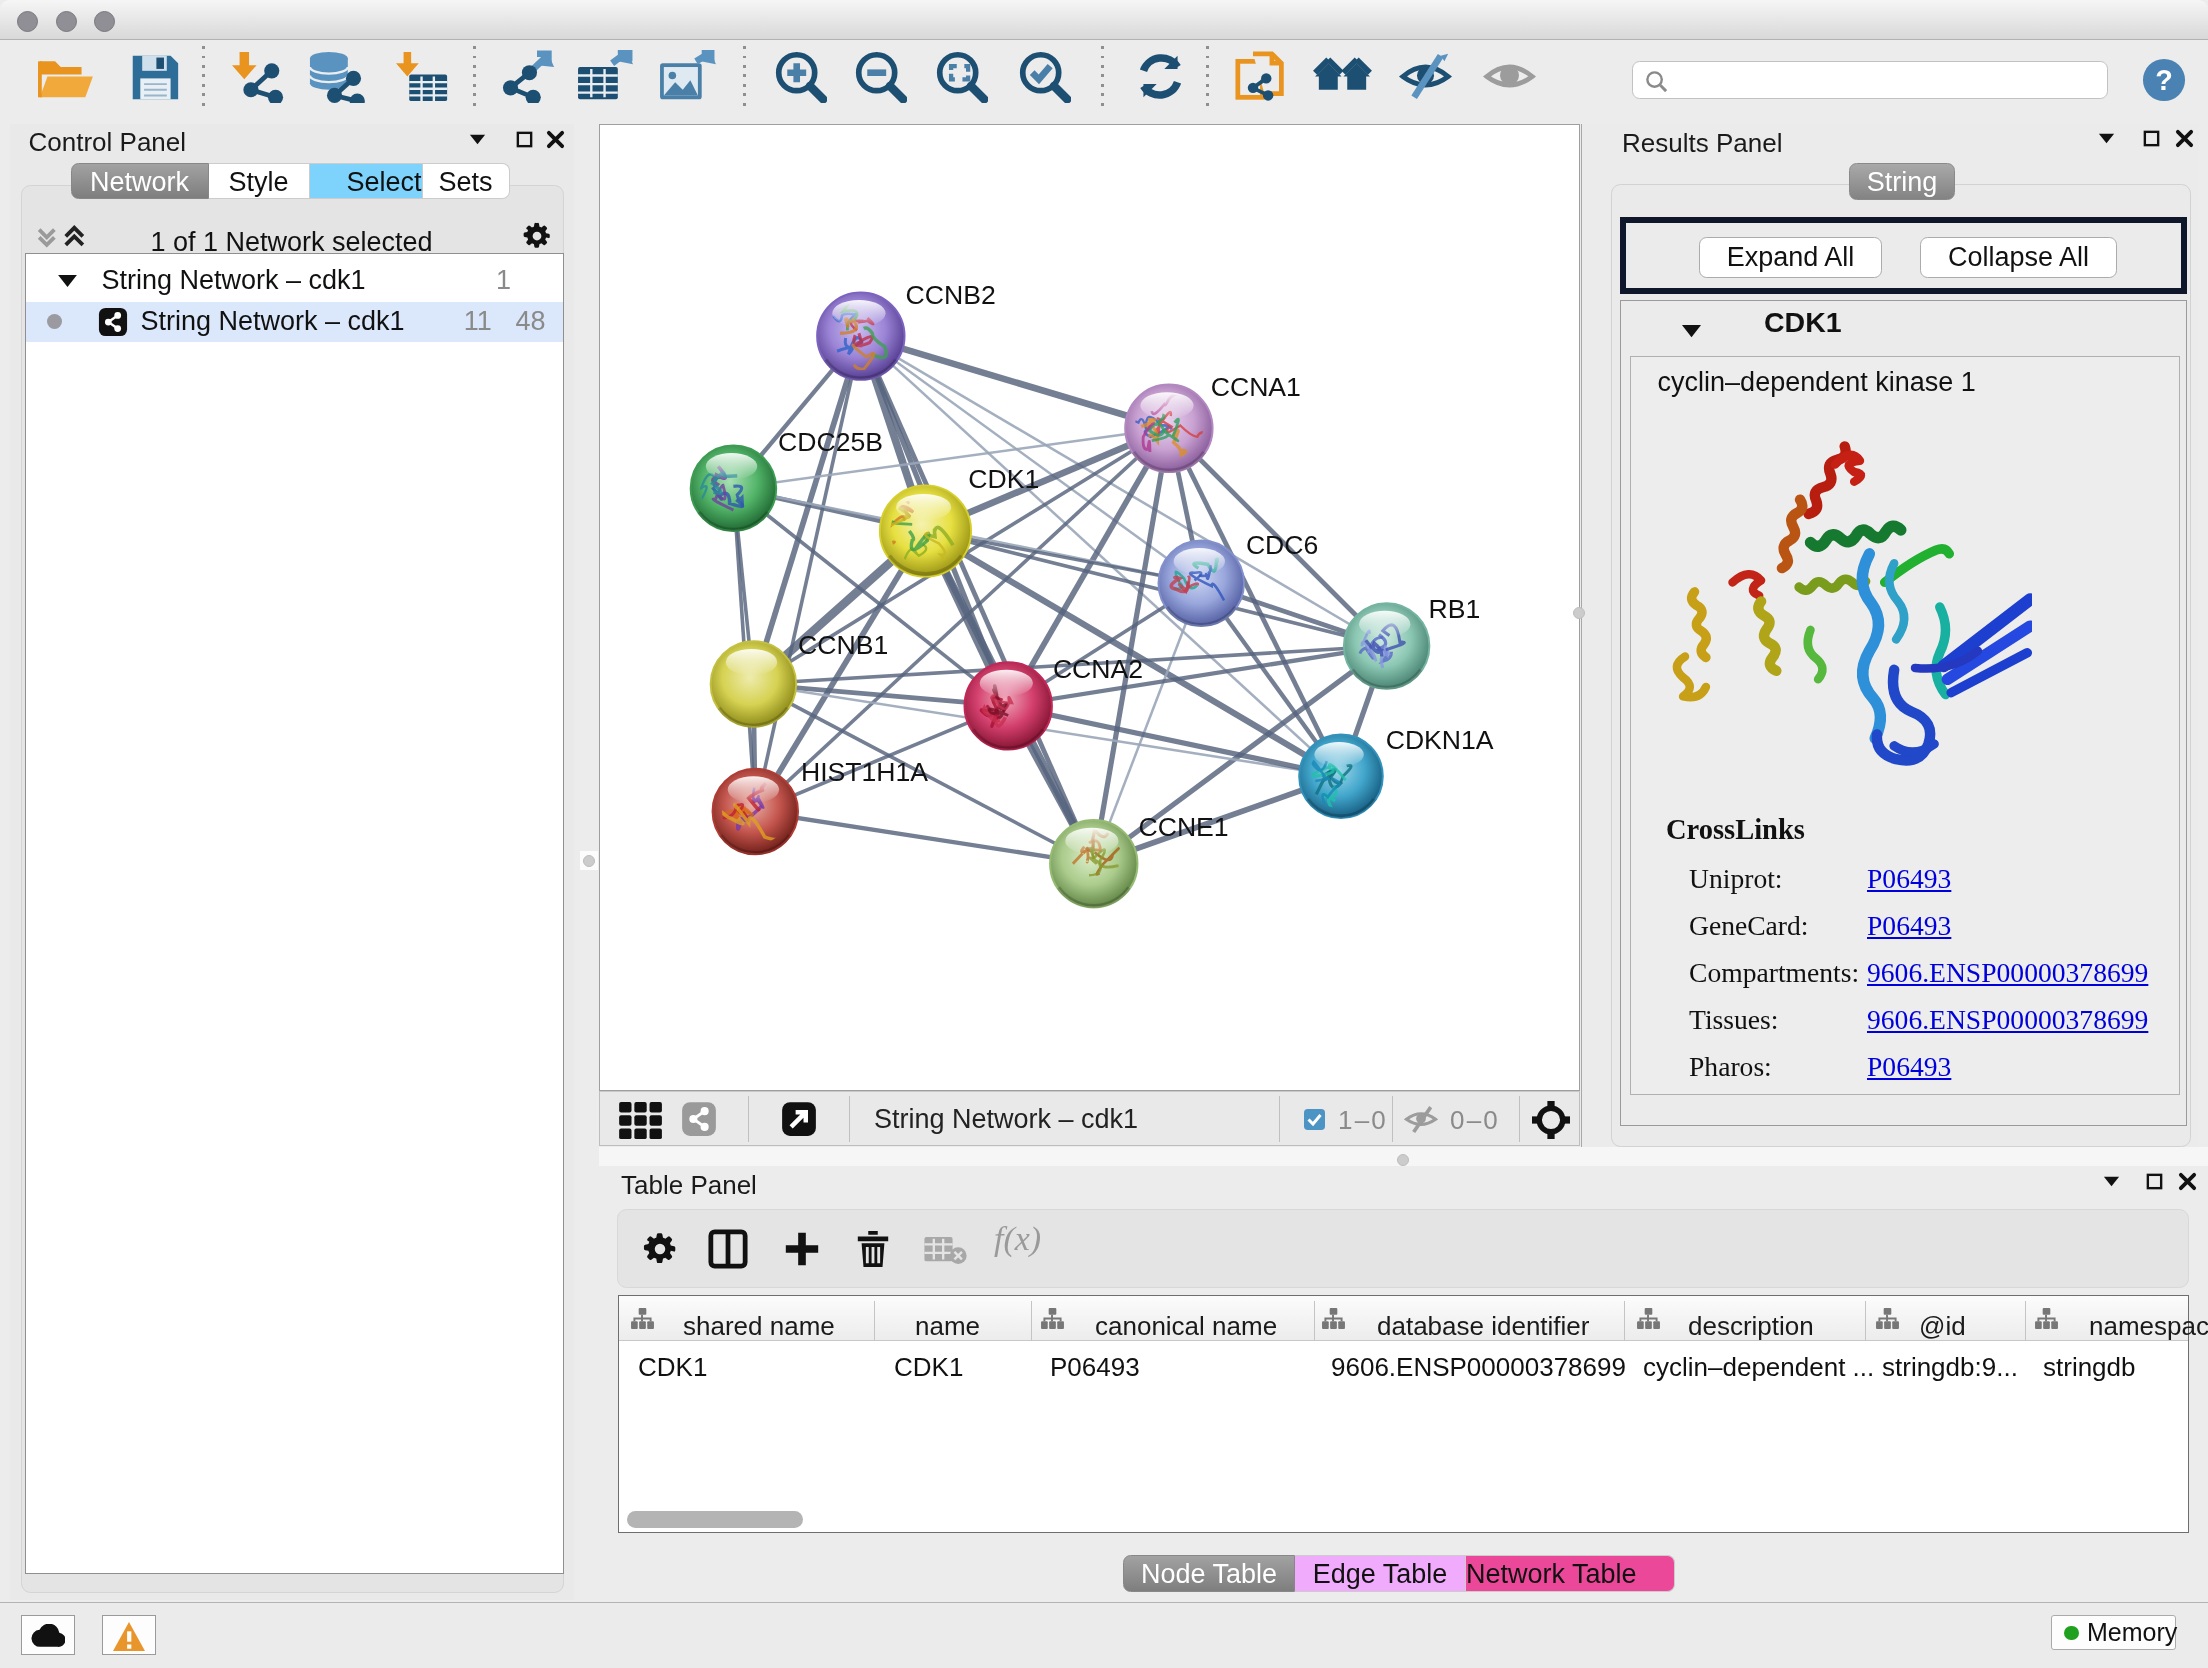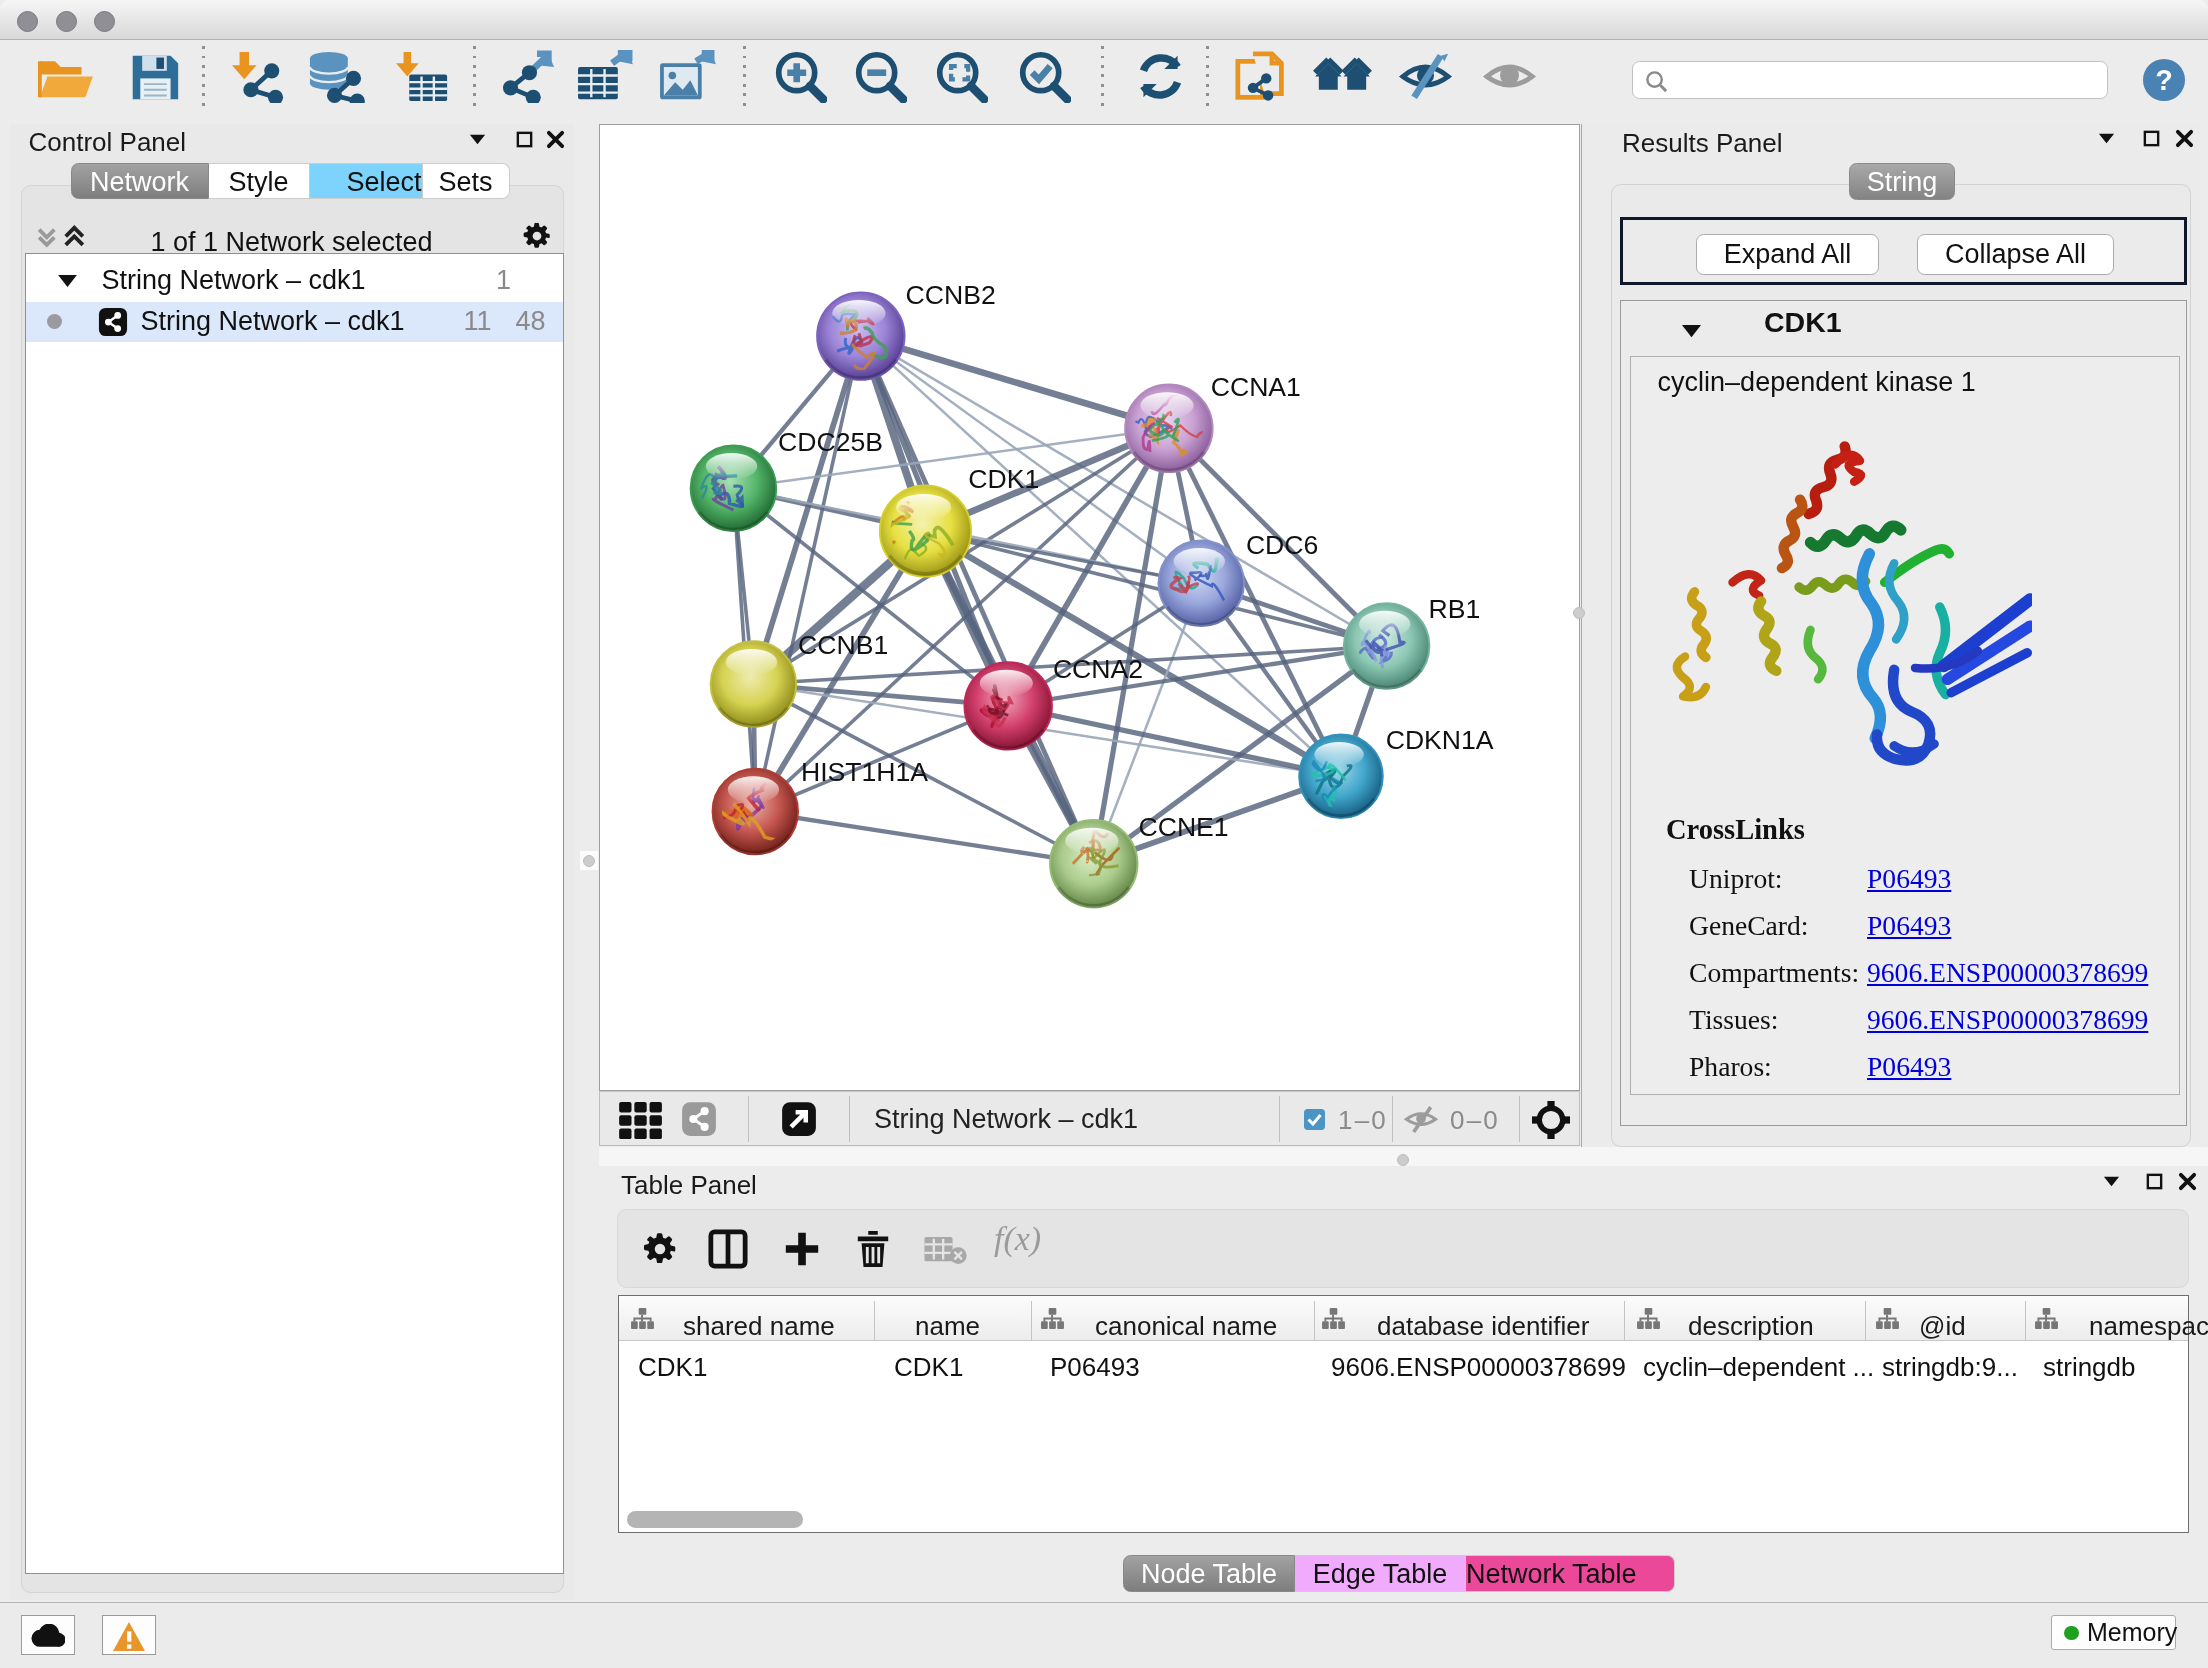--- a/index.html
+++ b/index.html
@@ -200,21 +200,21 @@
       <svg class="abs" style="left:72px;top:4.8px" width="30" height="30" viewBox="0 0 32 32">
           <rect x="1" y="1" width="30" height="30" rx="7" fill="#111"></rect>
           <g fill="#fff">
             <circle cx="21" cy="9" r="3.6"></circle>
             <circle cx="11" cy="16" r="3.6"></circle>
             <circle cx="21" cy="23" r="3.6"></circle>
           </g>
           <path d="M21 9 L11 16 L21 23" stroke="#fff" stroke-width="2.6" fill="none"></path>
         </svg>
       <div class="abs" style="left:115px;top:3.8px;font-size:27px;color:#111;">String Network – cdk1</div>
-      <div class="abs" style="left:438px;top:3.8px;width:28.5px;text-align:left;font-size:27px;color:#8a8a8a;">11</div>
+      <div class="abs" style="left:438px;top:3.8px;width:28.5px;text-align:center;font-size:27px;color:#8a8a8a;">11</div>
       <div class="abs" style="left:490px;top:3.8px;width:28.5px;text-align:right;font-size:27px;color:#8a8a8a;">48</div>
     </div>
   </div>
 </div>
 
 <div class="abs" style="left:599px;top:124px;width:981px;height:967px;background:#fff;border:1px solid #9e9e9e;">
 <svg width="979" height="966" viewBox="0 0 1029 1016" font-family="Liberation Sans, sans-serif">
 <defs>
 <linearGradient id="sheen" x1="0" y1="0" x2="0" y2="1">
 <stop offset="0" stop-color="#ffffff" stop-opacity="0.92"></stop>
@@ -565,21 +565,21 @@
     <path d="M2 5 h16 l-8 10 z" fill="#111"></path>
   </svg>
 <svg width="19" height="19" viewBox="0 0 20 20" class="abs" style="left:2142px;top:129px">
     <rect x="3" y="3" width="14" height="14" fill="none" stroke="#111" stroke-width="2.5"></rect>
   </svg>
 <svg width="19" height="19" viewBox="0 0 20 20" class="abs" style="left:2175px;top:129px">
     <path d="M3 3 L17 17 M17 3 L3 17" stroke="#111" stroke-width="4" stroke-linecap="round"></path>
   </svg>
 <div class="abs" style="left:1611px;top:184px;width:580px;height:963px;background:#eaeaea;border:1px solid #d2d2d2;border-radius:9.5px;"></div>
 <div class="abs" style="left:1849px;top:163px;width:106px;height:37px;background:linear-gradient(#a9a9a9,#838383);border:1px solid #8a8a8a;border-radius:7.6px;color:#fff;font-size:27px;text-align:center;line-height:36px;">String</div>
-<div class="abs" style="left:1620px;top:217px;width:567px;height:68px;background:#ebebeb;border:3px solid #0f172a;text-decoration:underline;">
+<div class="abs" style="left:1620px;top:217px;width:567px;height:77px;background:#ebebeb;border:6px solid #0f172a;text-decoration:underline;">
   <div class="abs" style="left:73px;top:14.3px;width:183px;height:41px;background:#fff;border:1px solid #ababab;border-radius:7.6px;font-size:27px;color:#111;text-align:center;line-height:39px;">Expand All</div>
   <div class="abs" style="left:294px;top:14.3px;width:197px;height:41px;background:#fff;border:1px solid #ababab;border-radius:7.6px;font-size:27px;color:#111;text-align:center;line-height:39px;">Collapse All</div>
 </div>
 <div class="abs" style="left:1620px;top:300px;width:567px;height:826px;background:#ebebeb;border:1px solid #9a9a9a;">
   <svg class="abs" style="left:60px;top:23px" width="21" height="14.3" viewBox="0 0 22 15">
       <path d="M1 1 h20 l-10 13 z" fill="#111"></path>
     </svg>
   <div class="abs" style="left:143px;top:4.8px;font-size:28.5px;font-weight:bold;color:#111;">CDK1</div>
   <div class="abs" style="left:8.6px;top:55px;width:550px;height:739px;background:#ededed;border:1px solid #b0b0b0;">
     <div class="abs" style="left:27px;top:9.5px;font-size:27px;color:#111;">cyclin–dependent kinase 1</div>

